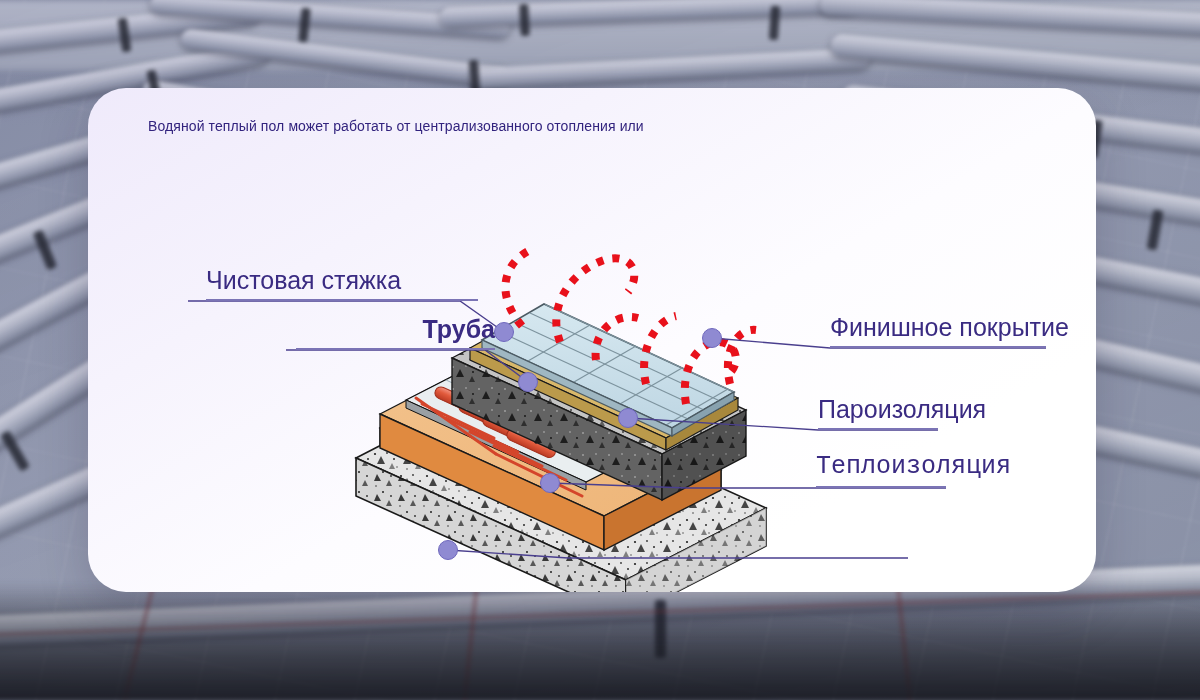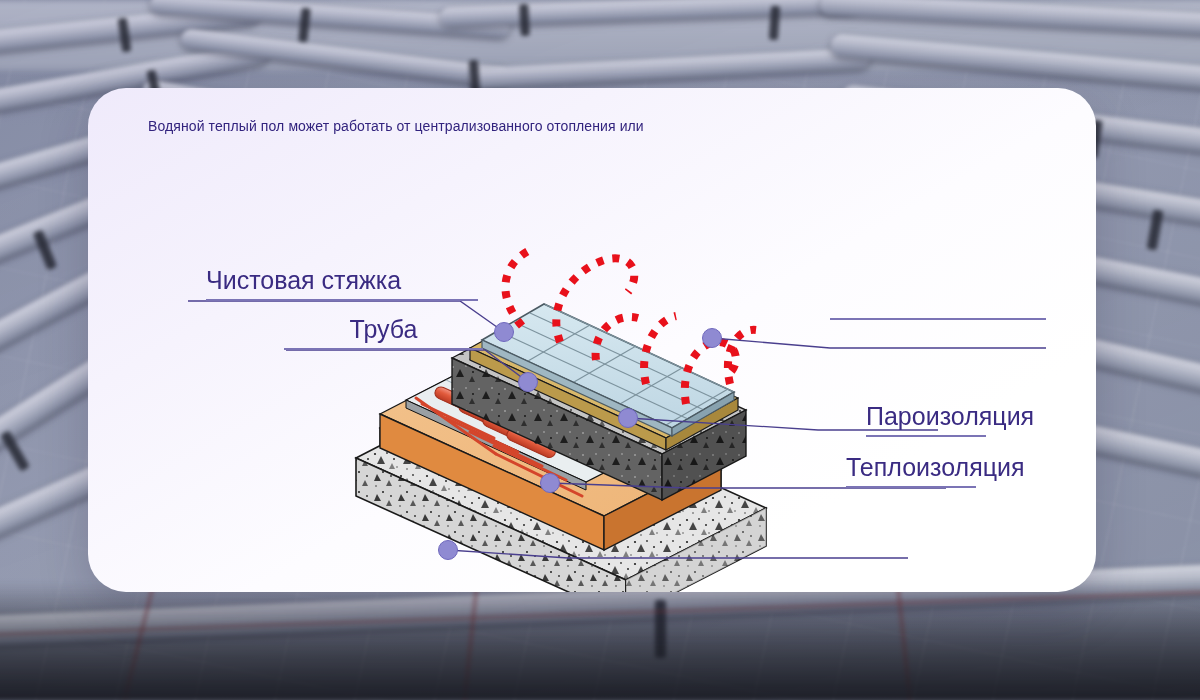--- a/index.html
+++ b/index.html
@@ -347,33 +347,34 @@
       <circle cx="462" cy="395" r="9.5"></circle>
       <circle cx="360" cy="462" r="9.5"></circle>
     </g>
   </svg>
 
   <div class="lbl" style="left:100px; top:178px; width:272px;margin-left:18px;">
     <span>Чистовая стяжка</span>
     <span class="rule"></span>
   </div>
 
-  <div class="lbl" style="left:196px; top:227px; width:199px; text-align:center;">
+  <div class="lbl" style="left:208px; top:227px; width:199px; text-align:right;font-weight:bold;">
     <span>Труба</span>
     <span class="rule"></span>
   </div>
 
   <div class="lbl right" style="left:742px; top:225px; width:216px;">
+    <span>Финишное покрытие</span>
     <span class="rule"></span>
   </div>
 
-  <div class="lbl right" style="left:730px; top:314px; width:120px;margin-left:48px;">
+  <div class="lbl right" style="left:730px; top:307px; width:120px;">
     <span>Пароизоляция</span>
     <span class="rule" style="width:120px;"></span>
   </div>
 
-  <div class="lbl right" style="left:758px; top:365px; width:130px;">
+  <div class="lbl right" style="left:728px; top:365px; width:130px;font-family:Liberation Mono, monospace;">
     <span>Теплоизоляция</span>
     <span class="rule" style="width:130px;"></span>
   </div>
 
 
 </div>
 
 </body></html>

